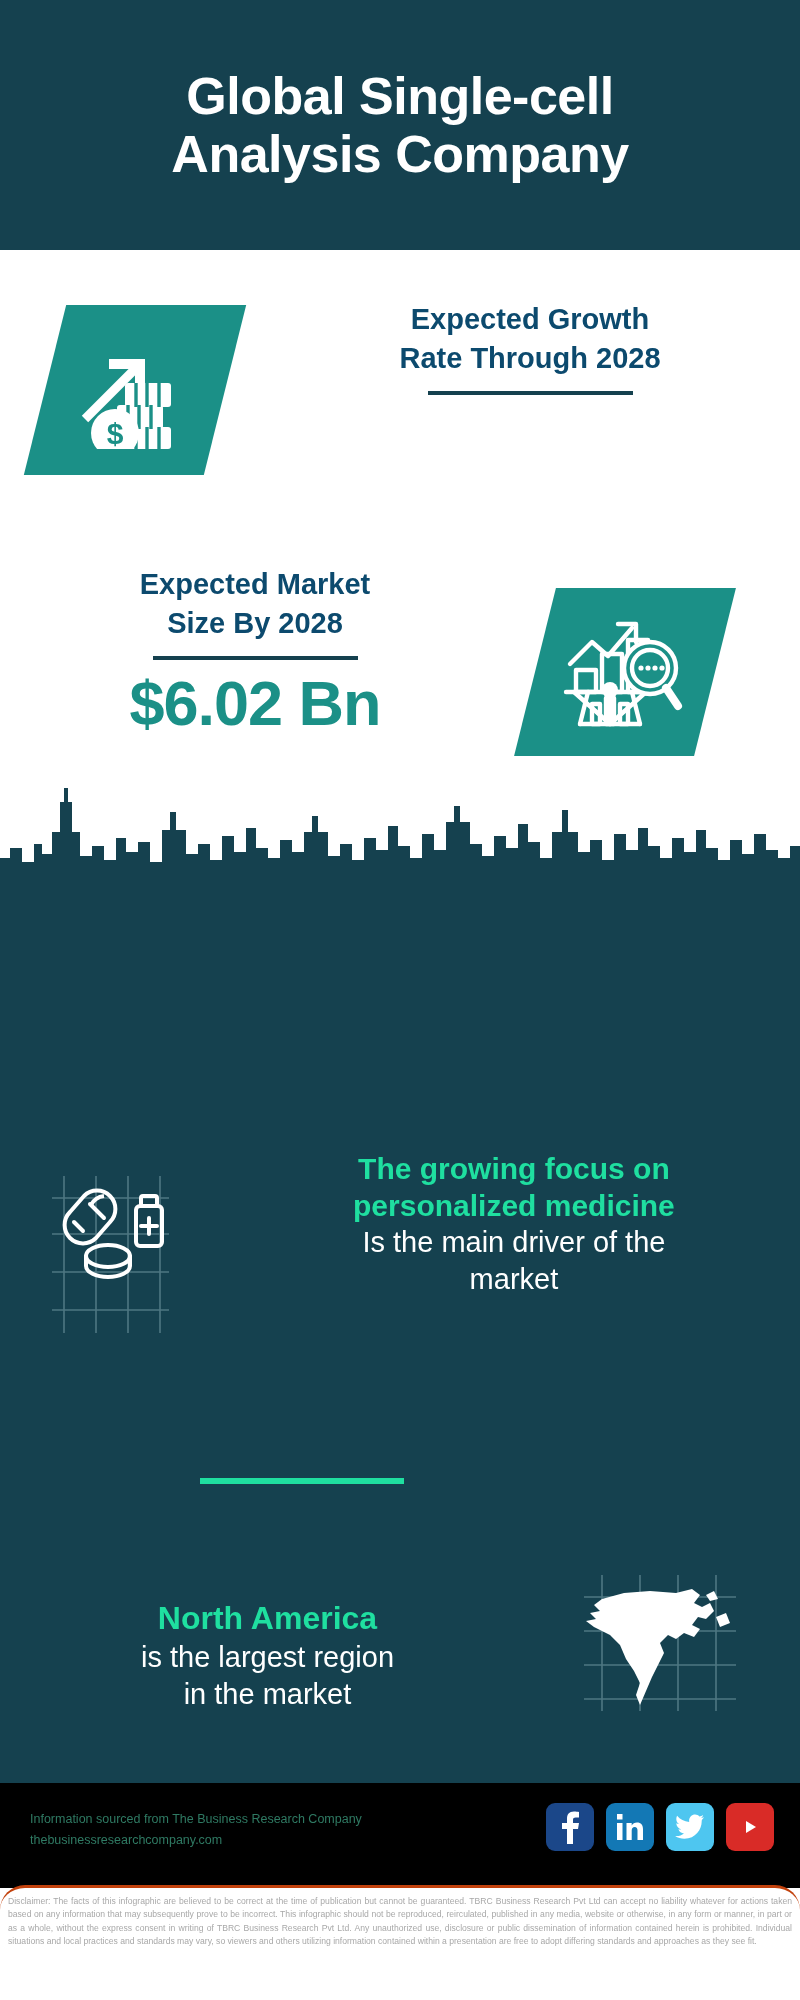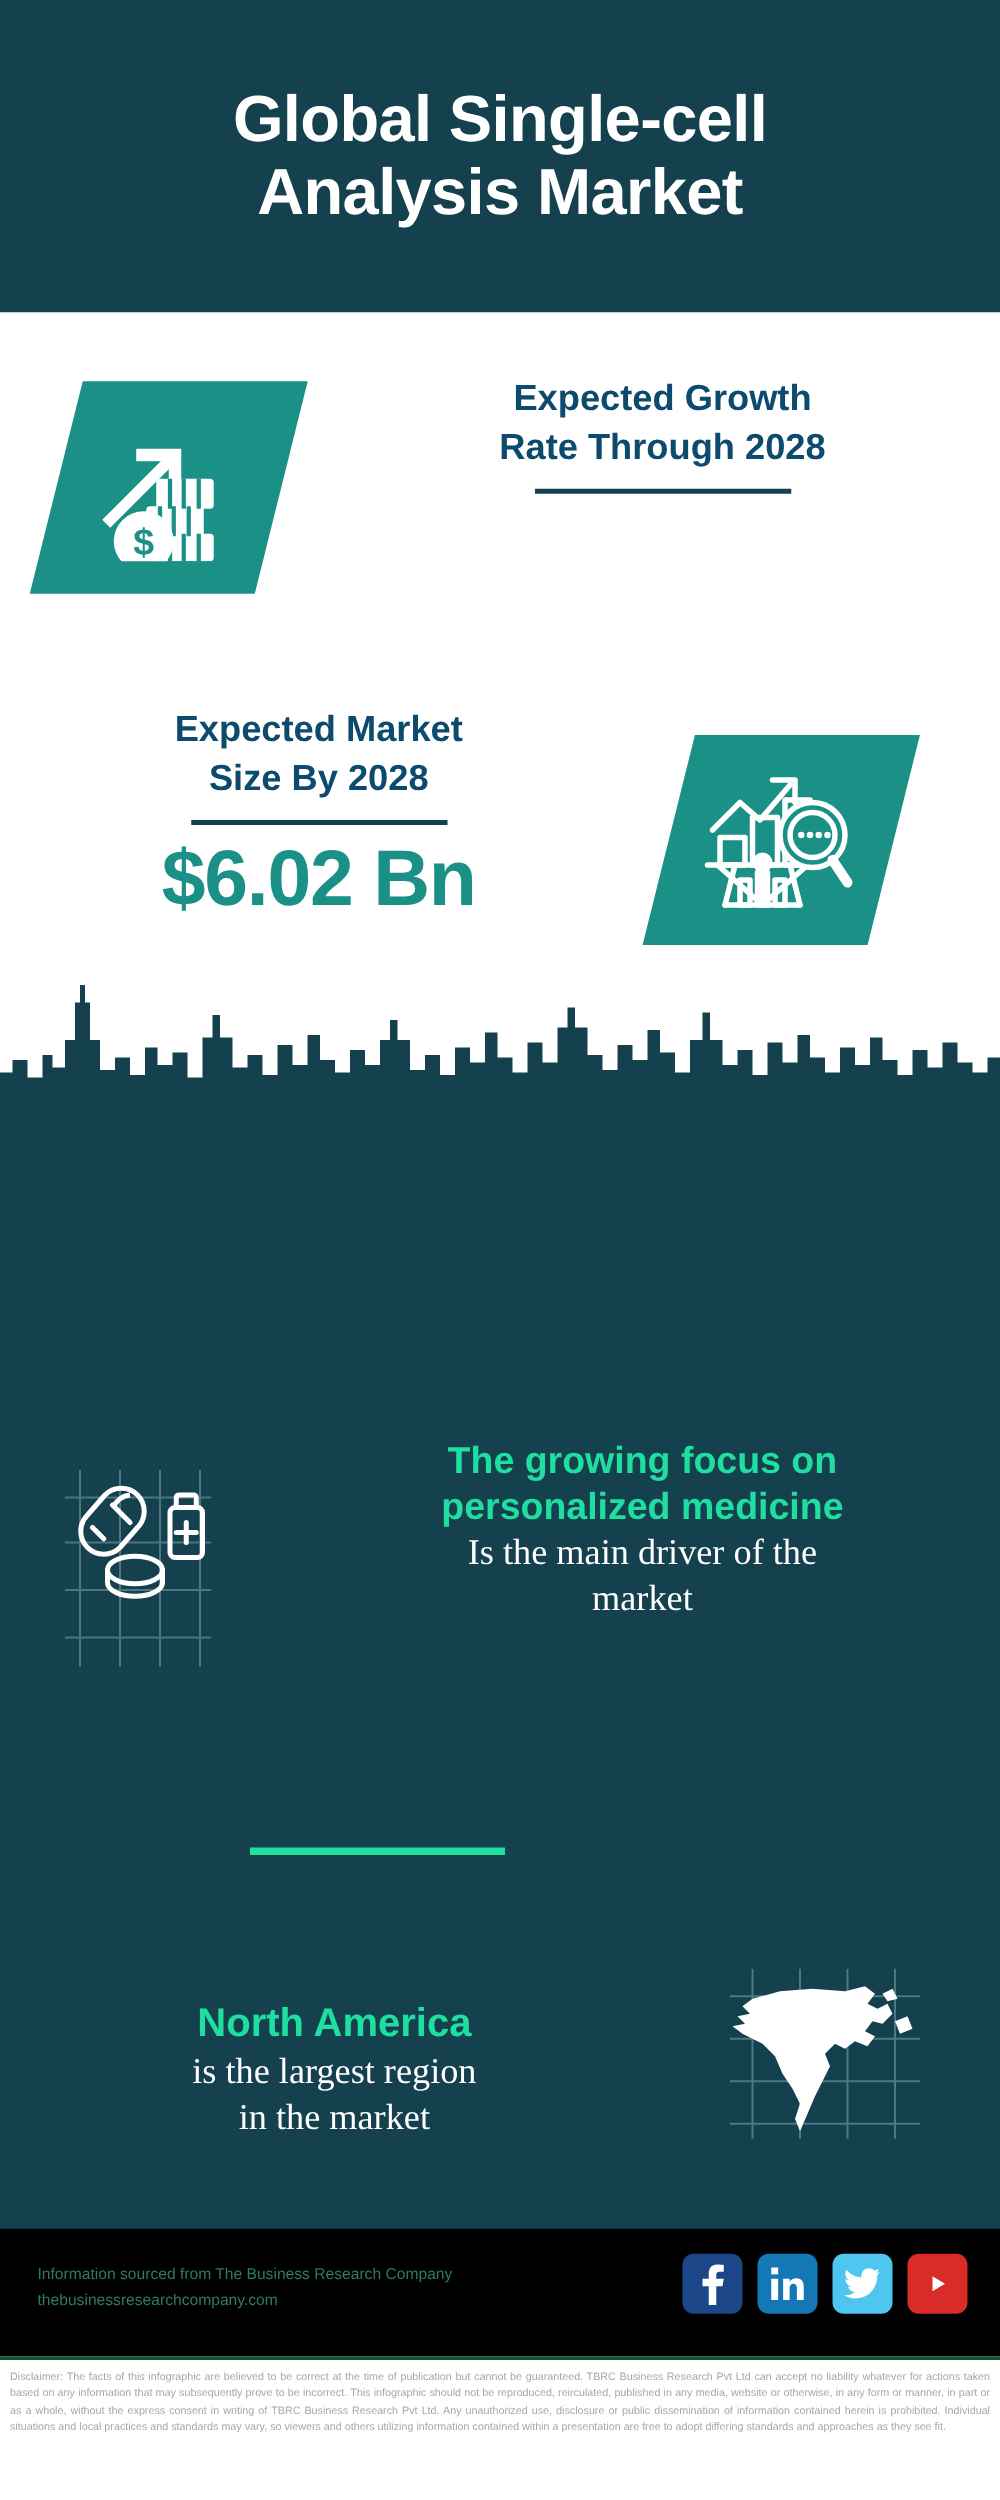--- a/index.html
+++ b/index.html
@@ -65,21 +65,21 @@
     position:absolute;left:0;top:1150px;width:800px;
     display:flex;align-items:flex-start;gap:16px;
   }
   .icon-cell{width:225px;display:flex;justify-content:center;padding-top:22px;}
   .text-cell{width:560px;text-align:center;padding-right:10px;}
 
   .accent-text{
     color:#1fdfa0;font-weight:bold;font-size:30px;line-height:1.24;
   }
   .plain-text{
-    color:#ffffff;font-size:29px;line-height:1.28;font-weight:normal;font-family:Liberation Serif, serif;
+    color:#ffffff;font-size:29px;line-height:1.28;font-weight:normal;
   }
 
   .green-rule{
     position:absolute;left:200px;top:1478px;width:204px;height:6px;background:#1fdfa0;
   }
 
   .region-row{
     position:absolute;left:0;top:1545px;width:800px;display:flex;align-items:flex-end;
   }
   .region-text{width:535px;text-align:center;}
@@ -98,33 +98,34 @@
     position:absolute;right:26px;top:20px;display:flex;gap:12px;
   }
   .sq{width:48px;height:48px;border-radius:9px;display:flex;align-items:center;justify-content:center;}
   .sq-fb{background:#1b4789;}
   .sq-li{background:#1378b5;}
   .sq-tw{background:#4ec6f0;}
   .sq-yt{background:#d92b27;}
 
   .disclaimer{
     position:absolute;left:0;top:1885px;width:800px;height:115px;
-    background:#ffffff;border-top:3px solid #14532d;
+    background:#ffffff;border-top:3px solid #c2410c;
     color:#a8a8a8;font-size:8.6px;line-height:1.55;
     padding:7px 8px 12px 8px;box-sizing:border-box;
     text-align:justify;
+    border-radius:25px;
   }
 </style>
 </head>
 <body>
 
 <div class="page">
 
   <div class="header">
-    <div class="header-title">Global Single-cell Analysis Market</div>
+    <div class="header-title">Global Single-cell Analysis Company</div>
   </div>
 
   <div class="white-zone"></div>
 
   <div class="para" style="left:45px;top:305px;width:180px;height:170px;">
     <svg width="120" height="118" viewBox="0 0 120 118">
       <g fill="none" stroke="#ffffff" stroke-width="9" stroke-linecap="butt">
         <path d="M10 88 L60 38"></path>
       </g>
       <path d="M34 28 h36 v36 h-10 v-26 h-26 z" fill="#ffffff"></path>

